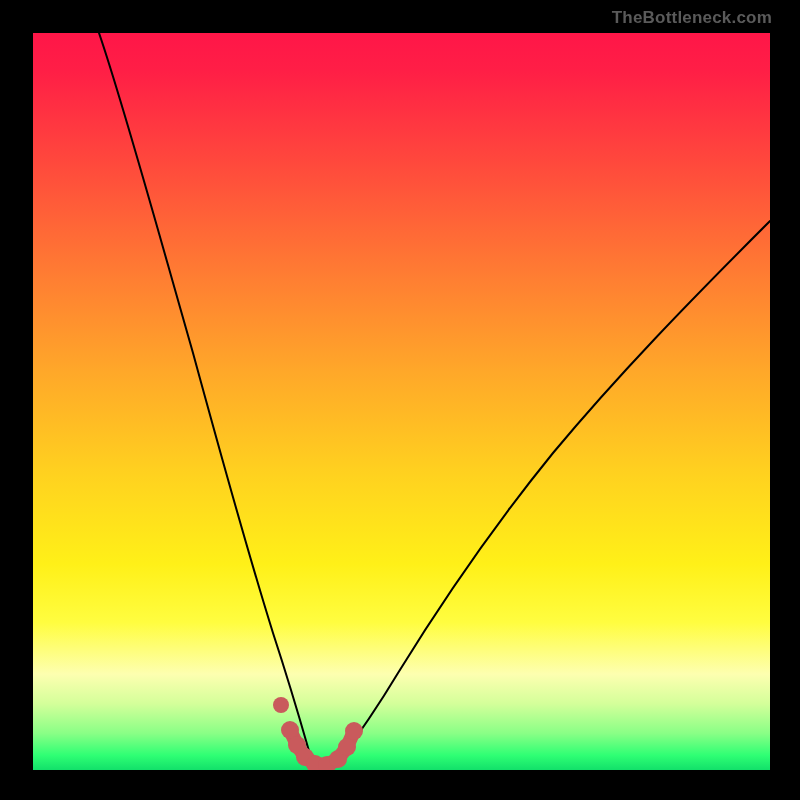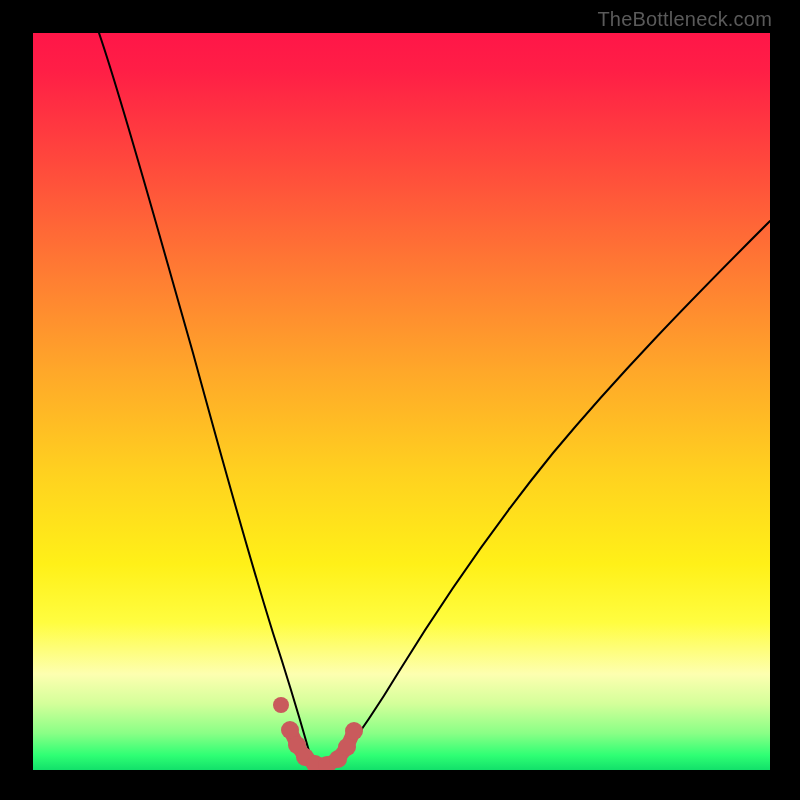--- a/index.html
+++ b/index.html
@@ -38,22 +38,22 @@
       #8aff86 95%,
       #2fff74 98%,
       #12e06a 100%
     );
   }
   .watermark {
     position: absolute;
     top: 8px;
     right: 28px;
     color: #5a5a5a;
-    font-size: 20px;
-    font-weight: 400;
+    font-size: 17px;
+    font-weight: 700;
     letter-spacing: 0.2px;
     z-index: 5;
     user-select: none;
   }
   svg.curves {
     position: absolute;
     left: 0; top: 0;
     width: 737px; height: 737px;
   }
   .stroke-thin {

